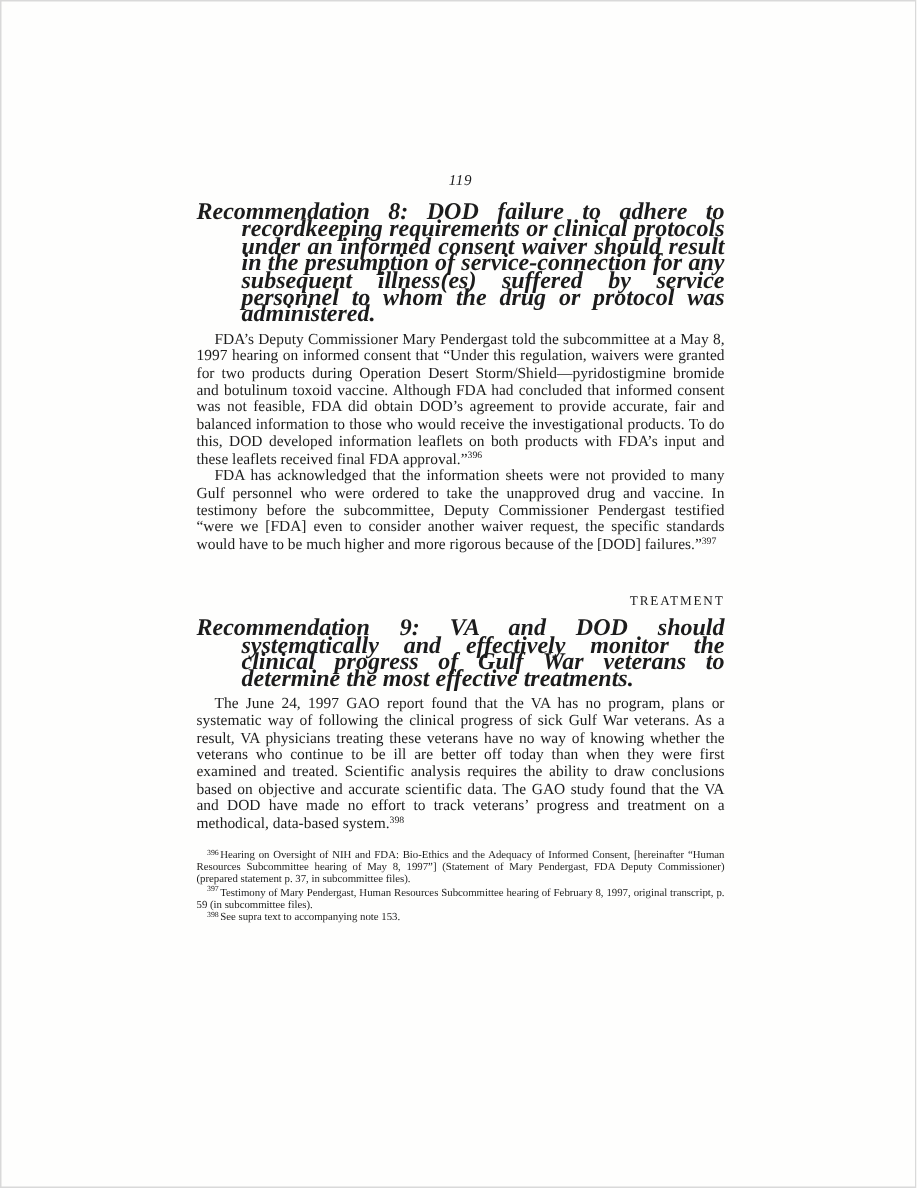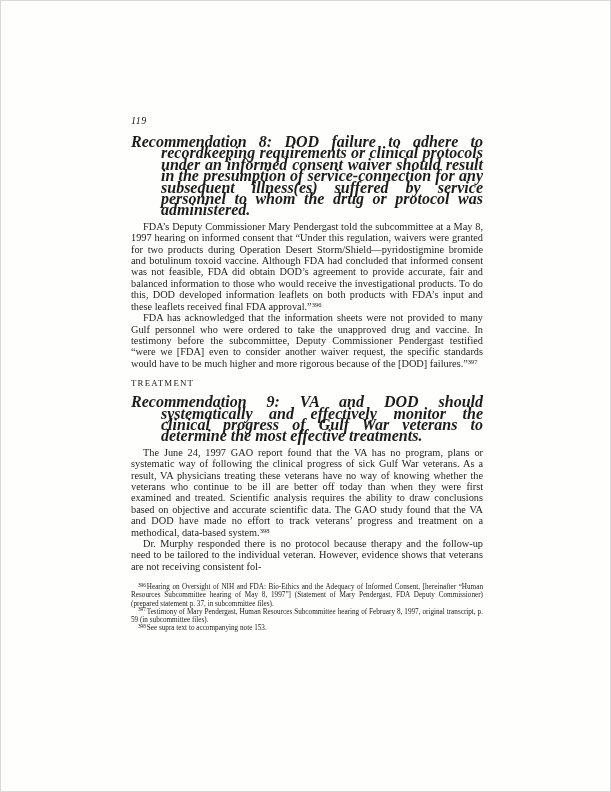--- a/index.html
+++ b/index.html
@@ -23,21 +23,21 @@
     overflow: hidden;
     color: #1c1c1c;
   }
   .content {
     position: absolute;
     left: 130px;
     top: 114px;
     width: 352px;
   }
   .page-number {
-    text-align: left;
+    text-align: center;
     font-size: 10px;
     letter-spacing: 0.5px;
     margin: 0 0 10px 0;
     font-style: italic;
   }
   .para {
     margin: 0;
     font-size: 10.3px;
     line-height: 11.4px;
     text-align: justify;
@@ -49,24 +49,24 @@
     margin: 6px 0 5px 0;
     font-size: 16px;
     line-height: 11.4px;
     font-weight: bold;
     font-style: italic;
     text-align: justify;
     padding-left: 30px;
     text-indent: -30px;
   }
   .section-heading {
-    text-align: left;
+    text-align: right;
     font-size: 8.8px;
     letter-spacing: 1.2px;
-    margin: 9px 0 8px 0;
+    margin: 26px 0 8px 0;
   }
   sup.fn-ref {
     font-size: 6.5px;
     line-height: 0;
     vertical-align: 3.5px;
   }
   .footnotes {
     margin-top: 11px;
     font-size: 7.2px;
     line-height: 8.2px;
@@ -99,21 +99,20 @@
 
     <p class="para indented"><span>FDA has acknowledged that the information sheets were not provided to many Gulf personnel who were ordered to take the unapproved drug and vaccine. In testimony before the subcommittee, Deputy Commissioner Pendergast testified “were we [FDA] even to consider another waiver request, the specific standards would have to be much higher and more rigorous because of the [DOD] failures.”</span><sup class="fn-ref">397</sup></p>
 
 
     <div class="section-heading">TREATMENT</div>
 
     <div class="recommendation">Recommendation 9: VA and DOD should systematically and effectively monitor the clinical progress of Gulf War veterans to determine the most effective treatments.</div>
 
     <p class="para indented"><span>The June 24, 1997 GAO report found that the VA has no program, plans or systematic way of following the clinical progress of sick Gulf War veterans. As a result, VA physicians treating these veterans have no way of knowing whether the veterans who continue to be ill are better off today than when they were first examined and treated. Scientific analysis requires the ability to draw conclusions based on objective and accurate scientific data. The GAO study found that the VA and DOD have made no effort to track veterans’ progress and treatment on a methodical, data-based system.</span><sup class="fn-ref">398</sup></p>
 
-    <p class="para indented"><span>Dr. Murphy responded there is no protocol because therapy and the follow-up need to be tailored to the individual veteran. However, evidence shows that veterans are not receiving consistent fol-</span></p>
 
     <div class="footnotes">
 
       <p class="footnote"><sup class="fn-ref">396</sup><span class="fn-italic">Hearing on Oversight of NIH and FDA: Bio-Ethics and the Adequacy of Informed Consent,</span><span> [hereinafter “Human Resources Subcommittee hearing of May 8, 1997”] (Statement of Mary Pendergast, FDA Deputy Commissioner) (prepared statement p. 37, in subcommittee files).</span></p>
 
       <p class="footnote"><sup class="fn-ref">397</sup><span>Testimony of Mary Pendergast, Human Resources Subcommittee hearing of February 8, 1997, original transcript, p. 59 (in subcommittee files).</span></p>
 
       <p class="footnote"><sup class="fn-ref">398</sup><span class="fn-italic">See supra</span><span> text to accompanying note 153.</span></p>
 
     </div>

